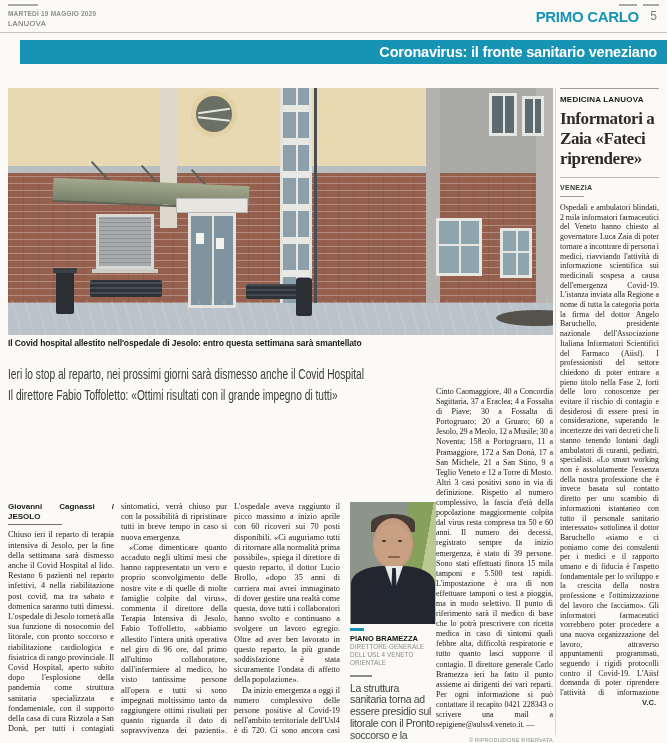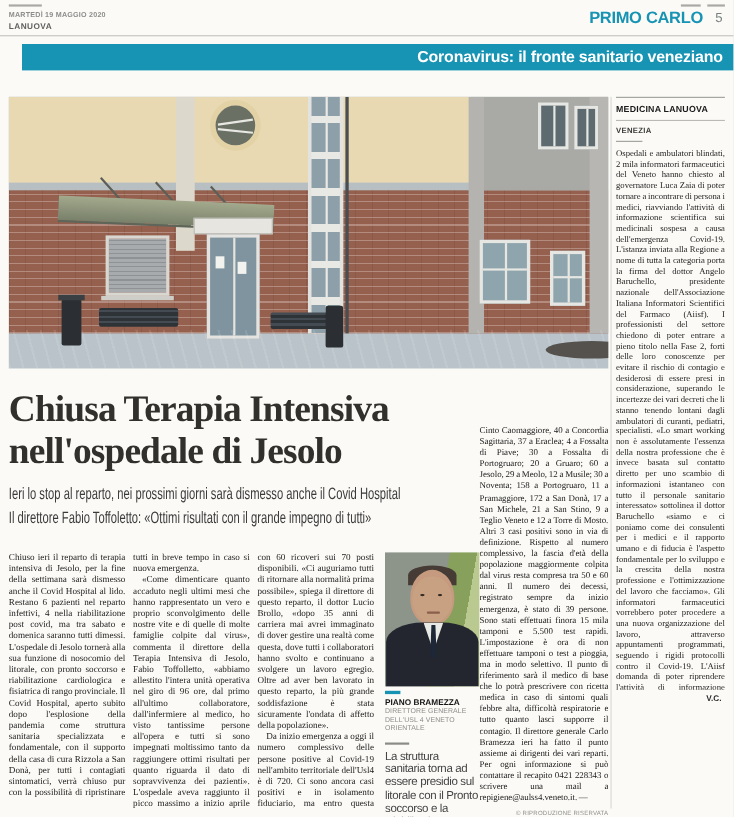--- a/index.html
+++ b/index.html
@@ -5,21 +5,21 @@
   html,body{margin:0;padding:0;background:#e8e8e6;}
   #page{position:relative;width:667px;height:743px;background:#fbfaf7;overflow:hidden;
         font-family:"Liberation Sans",sans-serif;color:#1d1c1b;}
 
   
   .dash{position:absolute;height:2px;background:#a9a9a6;}
   .dash-l{left:8px;top:4px;width:30px;}
   .dash-r1{right:30px;top:4px;width:18px;}
   .dash-r2{right:8px;top:4px;width:16px;}
   .hdr-date{position:absolute;left:8px;top:10px;font-size:6.5px;font-weight:bold;color:#8d8d8b;letter-spacing:.2px;}
-  .hdr-masthead{position:absolute;left:8px;top:19px;font-size:7.5px;font-weight:bold;color:#5f5f5d;letter-spacing:.4px;}
+  .hdr-masthead{position:absolute;left:8px;top:19px;font-size:7.5px;font-weight:normal;color:#5f5f5d;letter-spacing:.4px;}
   .hdr-section{position:absolute;right:28px;top:8px;font-size:15px;font-weight:bold;color:#1793b3;letter-spacing:-.3px;}
   .hdr-pagenum{position:absolute;right:10px;top:9px;font-size:12px;color:#77807f;}
   .hdr-rule{position:absolute;left:0;right:0;top:32px;height:1px;background:#c2c2bf;}
   .banner{position:absolute;left:0;right:0;top:40px;height:24px;background:#1793b3;margin-left:20px;}
   .banner-text{position:absolute;right:10px;top:0;line-height:24px;font-size:14.5px;font-weight:bold;color:#ffffff;letter-spacing:-.2px;}
 
   
   .photo{position:absolute;left:8px;top:88px;width:545px;height:247px;background:#b9c3c9;overflow:hidden;}
   .ph{position:absolute;}
   .ph-cream{left:0;top:0;width:420px;height:80px;background:#e9d9b2;}
@@ -186,35 +186,36 @@
     <div class="ph ph-win w4">
         <i></i>
       </div>
     <div class="ph ph-ground"></div>
     <div class="ph ph-bench b1"></div>
     <div class="ph ph-bench b2"></div>
     <div class="ph ph-bin bin1"></div>
     <div class="ph ph-bin bin2"></div>
     <div class="ph ph-planter"></div>
   </div>
+  <div class="photo-caption">Il Covid hospital allestito nell'ospedale di Jesolo: entro questa settimana sarà smantellato</div>
 
   <div class="article">
 
     <div class="headline-zone">
-      <h1 class="headline">Chiusa Terapia Intensiva nell'ospedale di Jesolo</h1>
       <div class="standfirst-wrap">
         <div class="standfirst">
           <div>Ieri lo stop al reparto, nei prossimi giorni sarà dismesso anche il Covid Hospital</div>
           <div>Il direttore Fabio Toffoletto: «Ottimi risultati con il grande impegno di tutti»</div>
         </div>
       </div>
     </div>
 
     <div class="body3-wrap">
       <div class="body3">
+        <div class="byline">Giovanni Cagnassi / JESOLO</div>
         <p>Chiuso ieri il reparto di terapia intensiva di Jesolo, per la fine della settimana sarà dismesso anche il Covid Hospital al lido. Restano 6 pazienti nel reparto infettivi, 4 nella riabilitazione post covid, ma tra sabato e domenica saranno tutti dimessi. L'ospedale di Jesolo tornerà alla sua funzione di nosocomio del litorale, con pronto soccorso e riabilitazione cardiologica e fisiatrica di rango provinciale. Il Covid Hospital, aperto subito dopo l'esplosione della pandemia come struttura sanitaria specializzata e fondamentale, con il supporto della casa di cura Rizzola a San Donà, per tutti i contagiati sintomatici, verrà chiuso pur con la possibilità di ripristinare tutti in breve tempo in caso si nuova emergenza.</p>
         <p class="ind">«Come dimenticare quanto accaduto negli ultimi mesi che hanno rappresentato un vero e proprio sconvolgimento delle nostre vite e di quelle di molte famiglie colpite dal virus», commenta il direttore della Terapia Intensiva di Jesolo, Fabio Toffolletto, «abbiamo allestito l'intera unità operativa nel giro di 96 ore, dal primo all'ultimo collaboratore, dall'infermiere al medico, ho visto tantissime persone all'opera e tutti si sono impegnati moltissimo tanto da raggiungere ottimi risultati per quanto riguarda il dato di sopravvivenza dei pazienti». L'ospedale aveva raggiunto il picco massimo a inizio aprile con 60 ricoveri sui 70 posti disponibili. «Ci auguriamo tutti di ritornare alla normalità prima possibile», spiega il direttore di questo reparto, il dottor Lucio Brollo, «dopo 35 anni di carriera mai avrei immaginato di dover gestire una realtà come questa, dove tutti i collaboratori hanno svolto e continuano a svolgere un lavoro egregio. Oltre ad aver ben lavorato in questo reparto, la più grande soddisfazione è stata sicuramente l'ondata di affetto della popolazione».</p>
         <p class="ind">Da inizio emergenza a oggi il numero complessivo delle persone positive al Covid-19 nell'ambito territoriale dell'Usl4 è di 720. Ci sono ancora casi positivi e in isolamento fiduciario, ma entro questa settimana dovrebbero terminare tutti la clausura. In questi ultimi giorni non sono stati neppure registrati nuovi casi positivi. La distribuzione complessiva è attualmente di 7 ad Annone Veneto, 12 a Caorle, 24 a Cavallino Treporti, 9 a Ceggia, 4 a</p>
       </div>
     </div>
 
     <div class="side-col">
       <div class="portrait">
         <div class="pt pt-hair"></div>
         <div class="pt pt-head"></div>
@@ -239,20 +240,21 @@
         <p class="col4-text">Cinto Caomaggiore, 40 a Concordia Sagittaria, 37 a Eraclea; 4 a Fossalta di Piave; 30 a Fossalta di Portogruaro; 20 a Gruaro; 60 a Jesolo, 29 a Meolo, 12 a Musile; 30 a Noventa; 158 a Portogruaro, 11 a Pramaggiore, 172 a San Donà, 17 a San Michele, 21 a San Stino, 9 a Teglio Veneto e 12 a Torre di Mosto. Altri 3 casi positivi sono in via di definizione. Rispetto al numero complessivo, la fascia d'età della popolazione maggiormente colpita dal virus resta compresa tra 50 e 60 anni. Il numero dei decessi, registrato sempre da inizio emergenza, è stato di 39 persone. Sono stati effettuati finora 15 mila tamponi e 5.500 test rapidi. L'impostazione è ora di non effettuare tamponi o test a pioggia, ma in modo selettivo. Il punto di riferimento sarà il medico di base che lo potrà prescrivere con ricetta medica in caso di sintomi quali febbre alta, difficoltà respiratorie e tutto quanto lasci supporre il contagio. Il direttore generale Carlo Bramezza ieri ha fatto il punto assieme ai dirigenti dei vari reparti. Per ogni informazione si può contattare il recapito 0421 228343 o scrivere una mail a repigiene@aulss4.veneto.it. —</p>
       </div>
       <div class="credit">© RIPRODUZIONE RISERVATA</div>
     </div>
 
   </div>
 
   <div class="v-divider"></div>
   <div class="sidebar">
     <div class="sb-kicker">MEDICINA LANUOVA</div>
+    <div class="sb-headline">Informatori a Zaia «Fateci riprendere»</div>
     <div class="sb-rule"></div>
     <div class="sb-dateline">VENEZIA</div>
     <div class="sb-rule2"></div>
     <p class="sb-body">Ospedali e ambulatori blindati, 2 mila informatori farmaceutici del Veneto hanno chiesto al governatore Luca Zaia di poter tornare a incontrare di persona i medici, riavviando l'attività di informazione scientifica sui medicinali sospesa a causa dell'emergenza Covid-19. L'istanza inviata alla Regione a nome di tutta la categoria porta la firma del dottor Angelo Baruchello, presidente nazionale dell'Associazione Italiana Informatori Scientifici del Farmaco (Aiisf). I professionisti del settore chiedono di poter entrare a pieno titolo nella Fase 2, forti delle loro conoscenze per evitare il rischio di contagio e desiderosi di essere presi in considerazione, superando le incertezze dei vari decreti che li stanno tenendo lontani dagli ambulatori di curanti, pediatri, specialisti. «Lo smart working non è assolutamente l'essenza della nostra professione che è invece basata sul contatto diretto per uno scambio di informazioni istantaneo con tutto il personale sanitario interessato» sottolinea il dottor Baruchello «siamo e ci poniamo come dei consulenti per i medici e il rapporto umano e di fiducia è l'aspetto fondamentale per lo sviluppo e la crescita della nostra professione e l'ottimizzazione del lavoro che facciamo». Gli informatori farmaceutici vorrebbero poter procedere a una nuova organizzazione del lavoro, attraverso appuntamenti programmati, seguendo i rigidi protocolli contro il Covid-19. L'Aiisf domanda di poter riprendere l'attività di informazione scientifica del farmaco, al fine di scongiurare gravi ripercussioni di carattere occupazionale». —</p>
     <div class="sb-sig">V.C.</div>
   </div>
 
 </div>
 
 </body></html>

